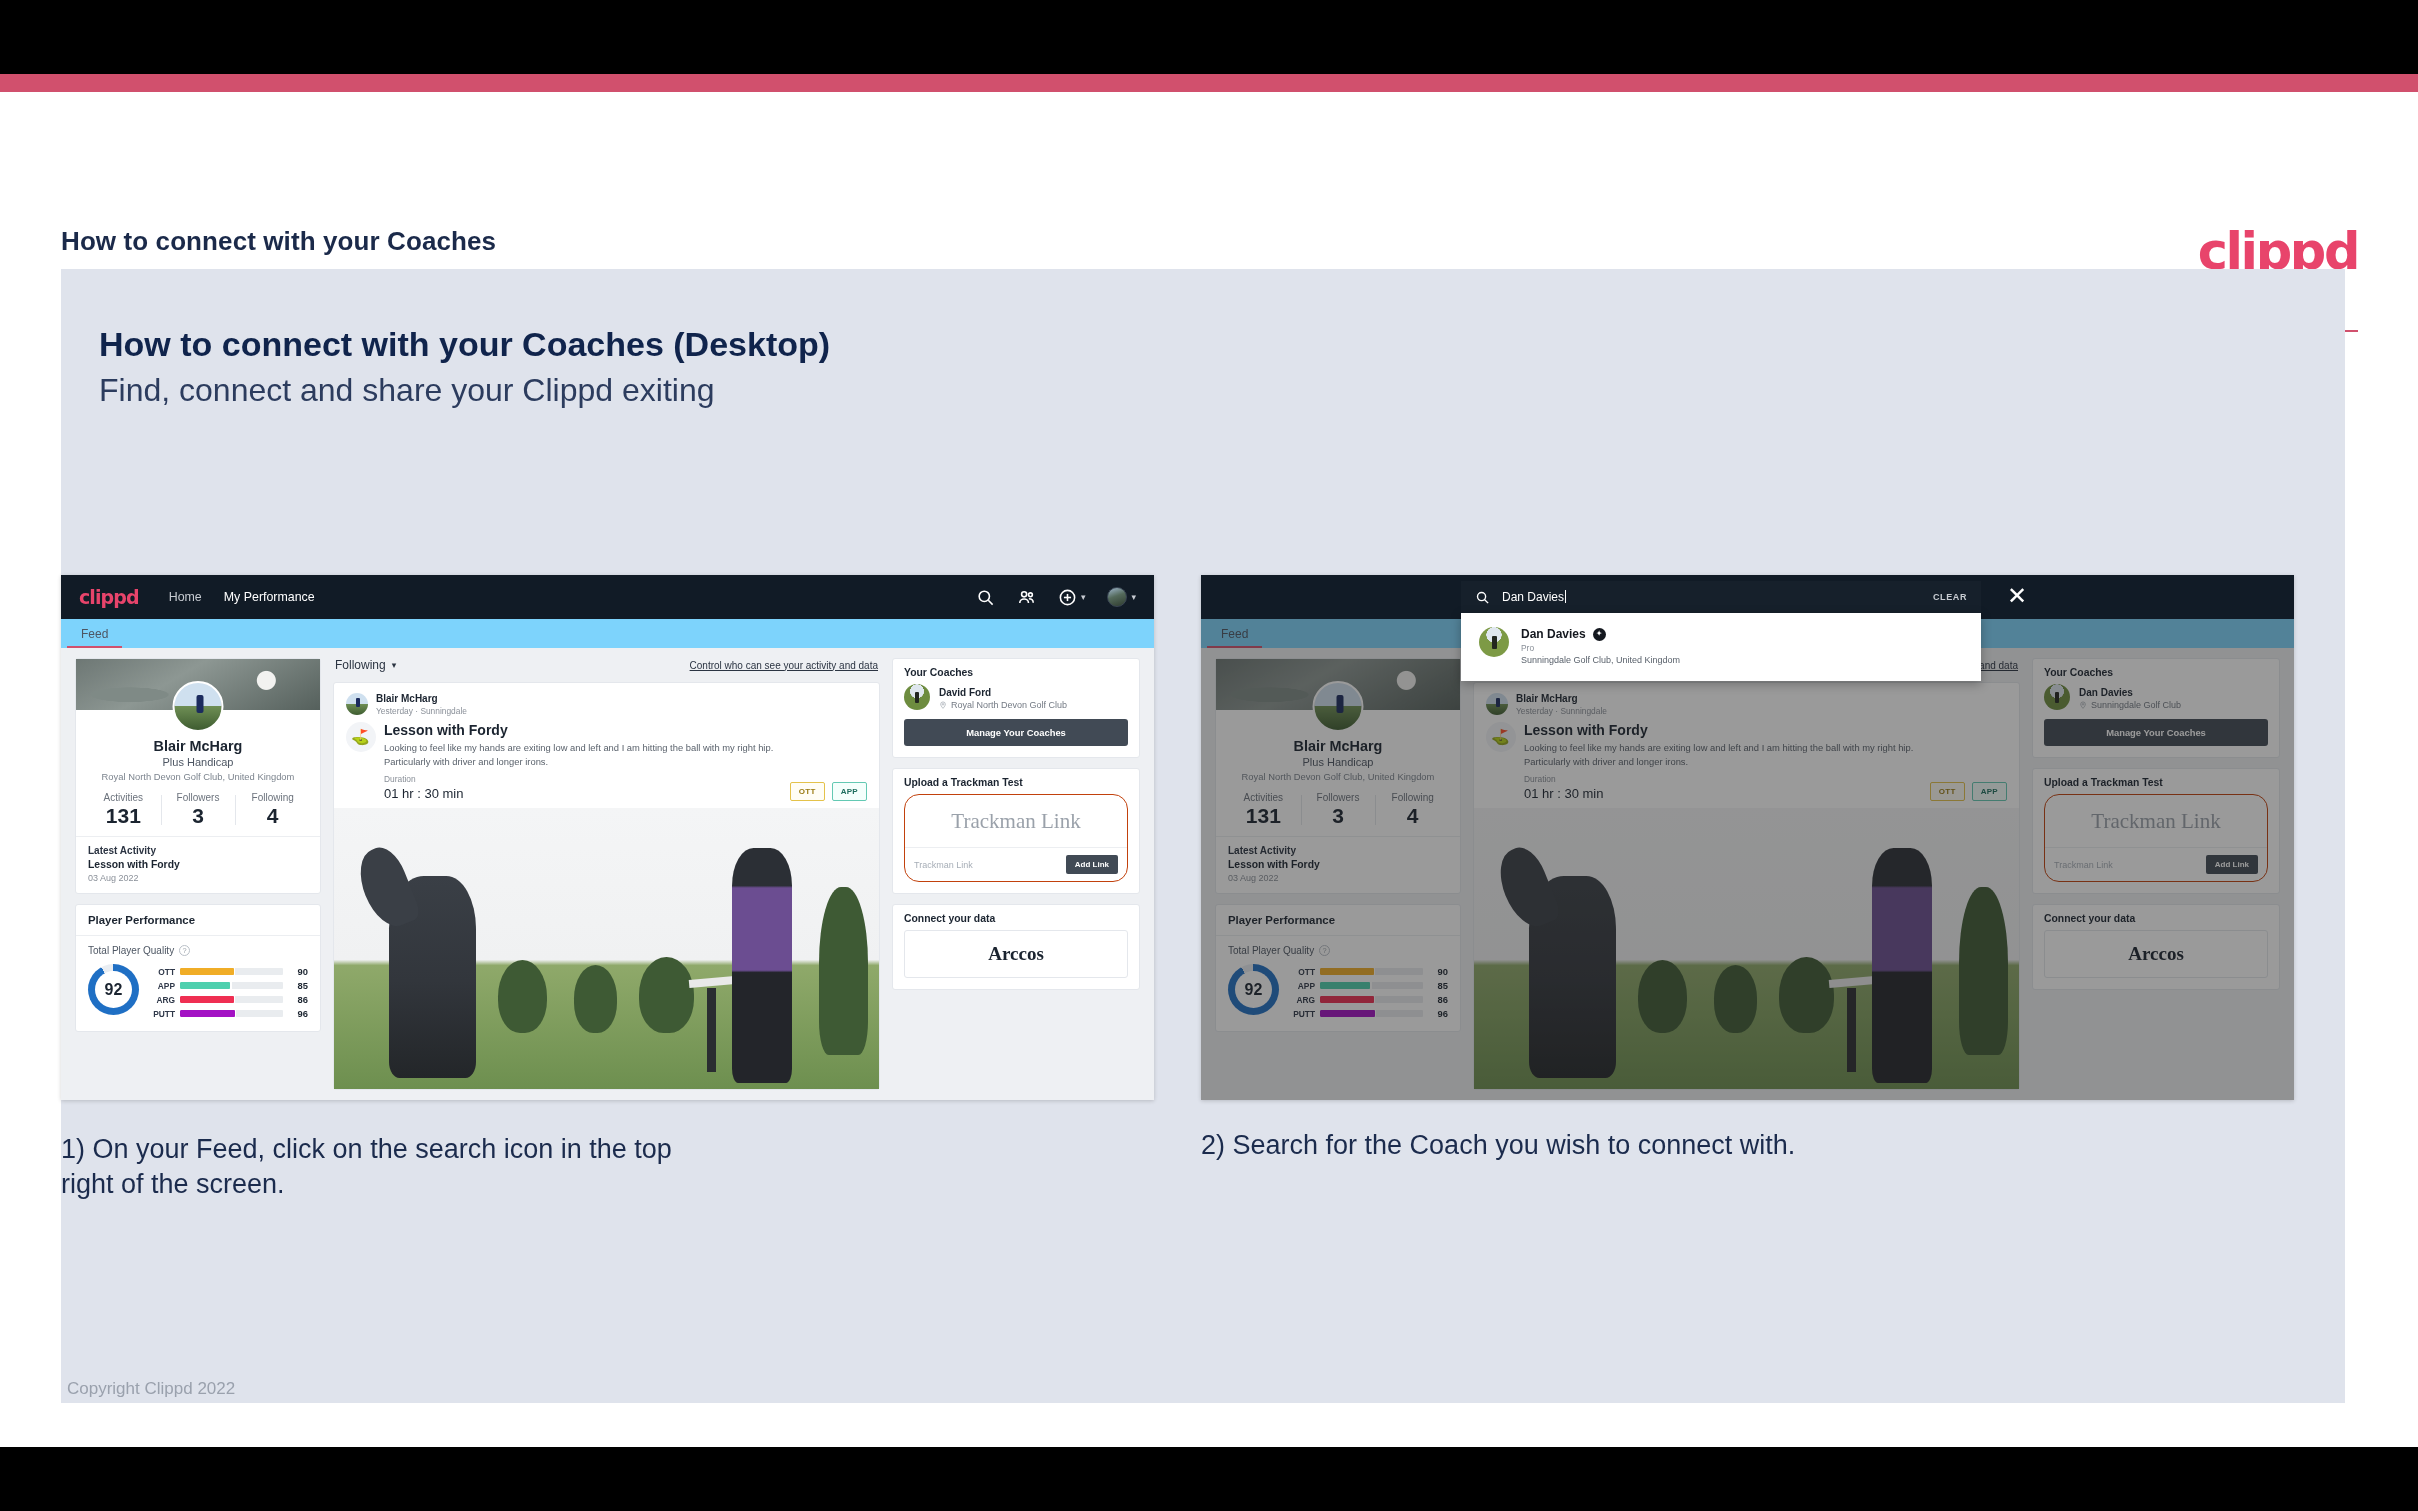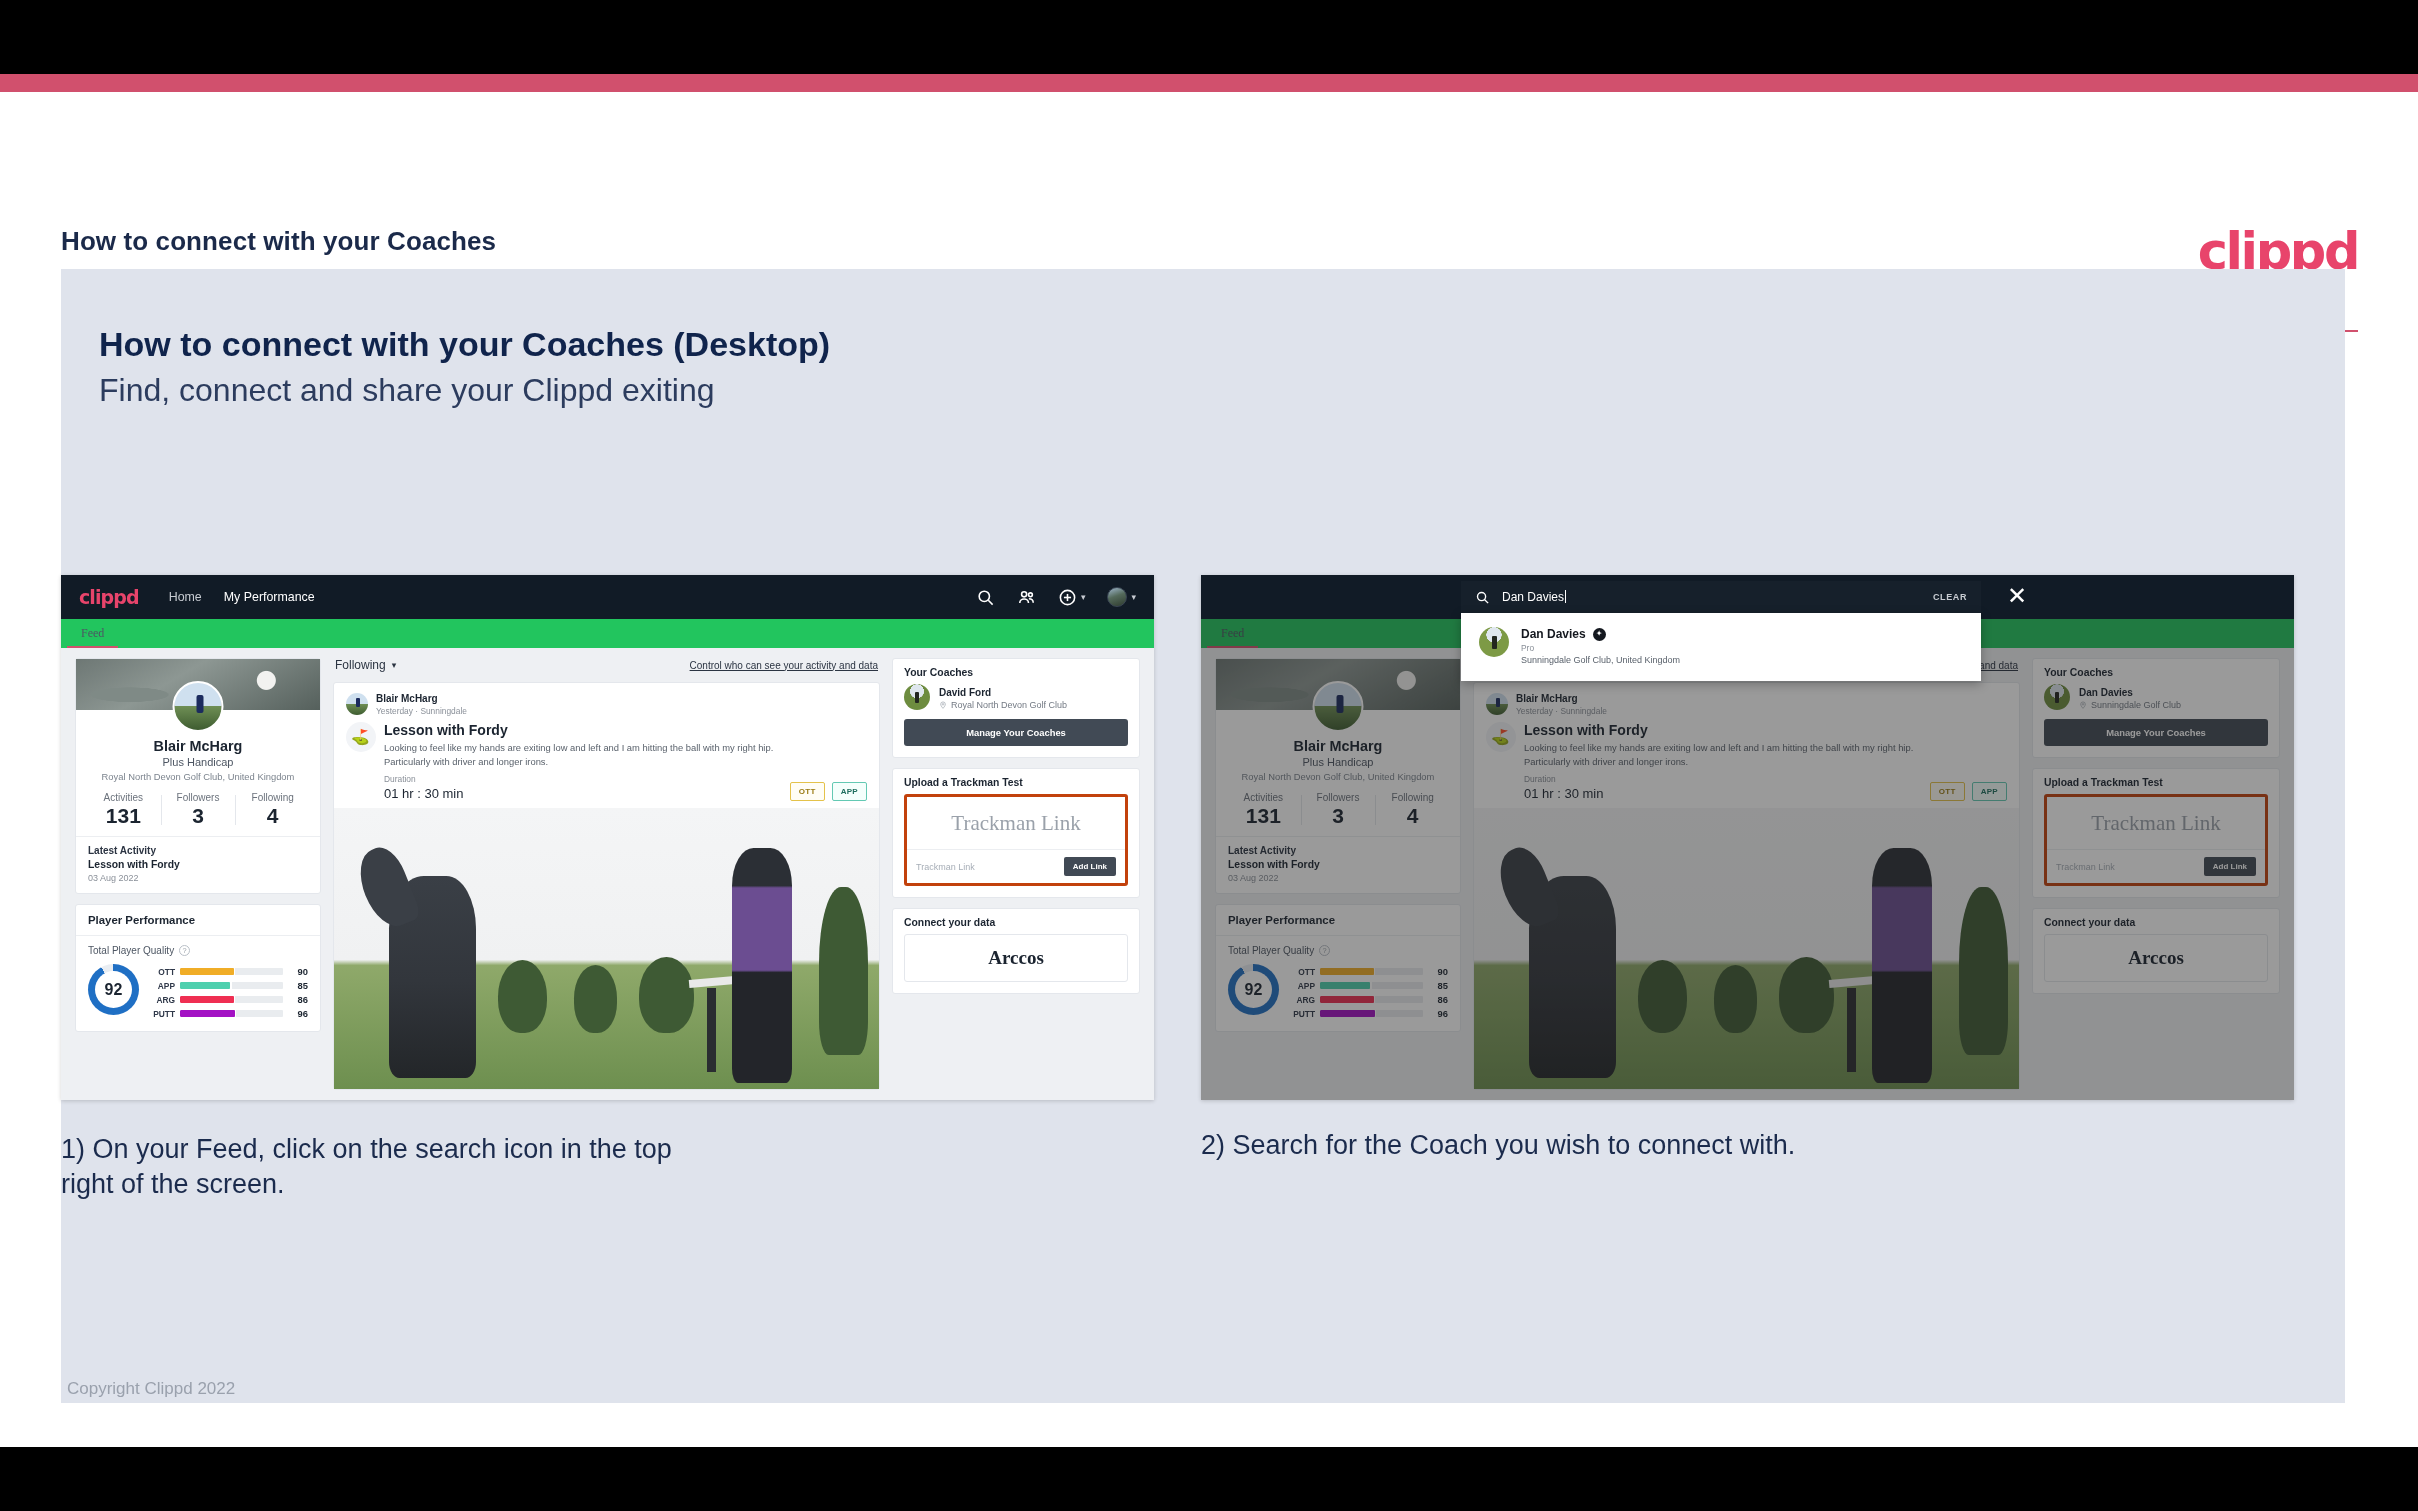--- a/index.html
+++ b/index.html
@@ -77,22 +77,22 @@
   .chev { font-size: 9px; color: #c8ccd2; line-height: 1; }
   .nav-avatar {
     width: 20px; height: 20px; border-radius: 50%;
     background: linear-gradient(160deg,#9fb7cd 0%,#546a5b 45%,#2e3b2e 100%);
     border: 1px solid #3a4654;
   }
 
   
   .app-tabs {
     position: absolute; left: 0; top: 44px; width: 100%; height: 30px;
-    background: #22c55e; border-bottom: 1px solid #e2e5ea;
-    display: flex; align-items: center; padding: 0 18px; font-family: Liberation Serif, serif;
+    background: #7dd3fc; border-bottom: 1px solid #e2e5ea;
+    display: flex; align-items: center; padding: 0 18px;
   }
   .app-tab {
     font-size: 12px; color: #4d5663; position: relative; height: 30px;
     display: flex; align-items: center; padding: 0 2px;
   }
   .app-tab::after {
     content: ""; position: absolute; left: -12px; right: -12px; bottom: 0;
     height: 3px; background: #d1506d;
   }
 
@@ -242,21 +242,21 @@
     background: #22261f; border-radius: 1px;
   }
   .coach-name { font-size: 10px; font-weight: 700; color: #1b2430; }
   .coach-club { font-size: 9px; color: #737a84; display: flex; align-items: center; gap: 4px; margin-top: 2px; }
   .pin-ico { width: 8px; height: 8px; display: inline-block; }
   .pin-ico svg { width: 100%; height: 100%; display: block; }
   .btn-dark {
     display: block; margin: 0 11px 11px; padding: 8px 0; border-radius: 3px;
     background: #414a55; color: #ffffff; font-size: 9.4px; font-weight: 700; text-align: center;
   }
-  .tm-box { margin: 0 11px 11px; border: 3px solid #c2410c; border-radius: 3px; }
+  .tm-box { margin: 0 11px 11px; border: 1px solid #c2410c; border-radius: 15px; }
   .tm-logo {
     height: 53px; display: flex; align-items: center; justify-content: center;
     font-family: "Liberation Serif", serif; font-size: 21px; color: #9aa1aa; font-weight: 400;
     border-bottom: 1px solid #eceef1;
   }
   .tm-input-row { display: flex; align-items: center; justify-content: space-between; padding: 7px 9px; }
   .tm-ph { font-size: 9px; color: #a7aeb7; }
   .btn-small {
     background: #414a55; color: #ffffff; font-size: 8px; font-weight: 700;
     padding: 5px 9px; border-radius: 2px;

